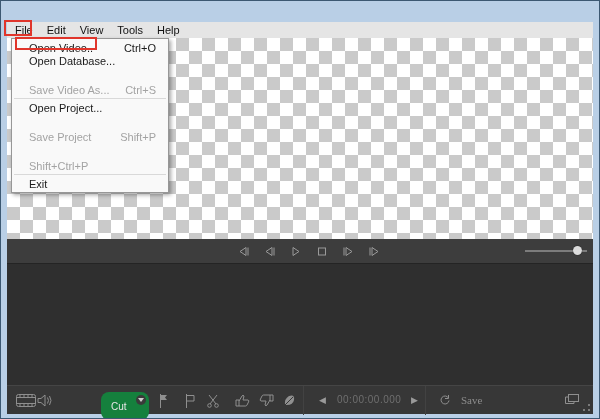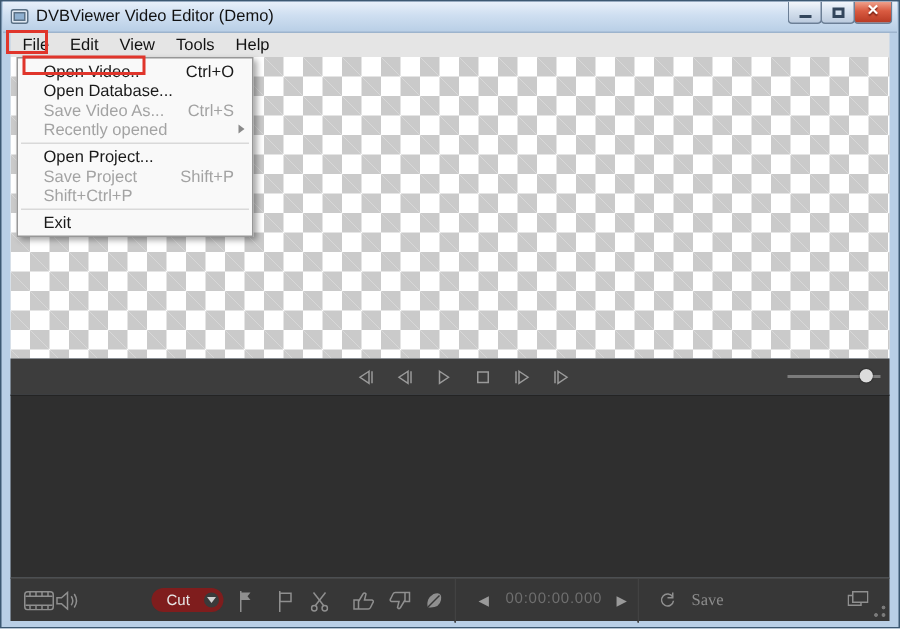--- a/index.html
+++ b/index.html
@@ -65,21 +65,21 @@
 
   
   .toolbar {
     position:absolute; left:6px; top:384px; right:6px; height:29px;
     background:#373737; border-top:1px solid #454545;
   }
   .toolbar > * { position:absolute; }
   .tico { top:8px; }
   .vsep { top:0; width:1px; height:29px; background:#2a2a2a; border-right:1px solid #424242; }
   .cut-pill {
-    left:94px; top:6px; width:48px; height:16px; border-radius:8px; background:#7f1d1d;
+    left:94px; top:6px; width:48px; height:28px; border-radius:8px; background:#15803d;
     display:flex; align-items:center; color:#e6e6e6; font-size:10px; padding-left:10px;
   }
   .cut-arrow {
     position:absolute; right:3px; top:3px; width:10px; height:10px; border-radius:50%;
     background:#3a3a3a; display:flex; align-items:center; justify-content:center;
   }
   .cut-arrow::after { content:""; border-left:3px solid transparent; border-right:3px solid transparent; border-top:4px solid #cfcfcf; }
   .nav-arrow { top:9px; font-size:9px; color:#9a9a9a; line-height:10px; }
   .time-display { left:330px; top:8px; width:64px; text-align:left; font-size:10px; color:#6f6f6f; letter-spacing:0.5px; }
   .save-label { left:454px; top:8px; font-size:11px; color:#8c8c8c;font-family:Liberation Serif, serif; }
@@ -92,57 +92,37 @@
 
   
   .menu-popup {
     position:absolute; left:10px; top:37px; width:158px; z-index:5;
     background:#f9f9f9; border:1px solid #979797; box-shadow:2px 2px 4px rgba(0,0,0,.35);
     padding:2px 0; font-size:11px;
   }
   .mrow { position:relative; height:13px; display:flex; align-items:flex-end; justify-content:space-between;
           padding:0 12px 0 17px; color:#1a1a1a; }
   .mrow .ms { color:#1a1a1a; }
-  .mrow.disabled, .mrow.disabled .ms { color:#a3a3a3; }
+  .mrow.disabled, .mrow.disabled .ms { color:#a3a3a3;margin-top:16px; }
   .msep { height:1px; background:#d9d9d9; margin:2px 2px; }
   .sub-arrow { position:absolute; right:5px; top:3px; width:0; height:0;
     border-top:3px solid transparent; border-bottom:3px solid transparent; border-left:4px solid #8a8a8a; }
 
   
   .red-box { position:absolute; border:2px solid #e0352b; z-index:10; background:transparent; }
   .red-box.file { left:3px; top:19px; width:28px; height:16px; }
   .red-box.openvideo { left:14px; top:36px; width:82px; height:13px; }
 
   svg { display:block; }
 </style>
 </head>
 <body>
 
 <div class="window">
 
-  <div class="titlebar">
-    <span class="app-icon">
-      <svg width="13" height="12" viewBox="0 0 13 12">
-        <rect x="0.5" y="1.5" width="11" height="9" rx="1.5" fill="#dfe8f2" stroke="#5b7186"></rect>
-        <rect x="2.5" y="3.5" width="7" height="5" fill="#8fb0d0" stroke="#5b7186"></rect>
-      </svg>
-    </span>
-    <span class="title-text">DVBViewer Video Editor (Demo)</span>
-    <div class="win-controls">
-      <div class="wbtn min">
-          <span class="glyph-min"></span>
-        </div>
-      <div class="wbtn max">
-          <span class="glyph-max"></span>
-        </div>
-      <div class="wbtn close">
-          <span class="glyph-close">✕</span>
-        </div>
-    </div>
-  </div>
 
   <div class="menubar">
     <span class="mitem">File</span>
     <span class="mitem">Edit</span>
     <span class="mitem">View</span>
     <span class="mitem">Tools</span>
     <span class="mitem">Help</span>
   </div>
 
   <div class="preview"></div>
@@ -287,24 +267,20 @@
       <span class="ms">Ctrl+O</span>
     </div>
     <div class="mrow">
       <span class="ml">Open Database...</span>
       <span class="ms"></span>
     </div>
     <div class="mrow disabled">
       <span class="ml">Save Video As...</span>
       <span class="ms">Ctrl+S</span>
     </div>
-    <div class="mrow disabled">
-      <span class="ml">Recently opened</span>
-      <span class="sub-arrow"></span>
-    </div>
     <div class="msep"></div>
     <div class="mrow">
       <span class="ml">Open Project...</span>
       <span class="ms"></span>
     </div>
     <div class="mrow disabled">
       <span class="ml">Save Project</span>
       <span class="ms">Shift+P</span>
     </div>
     <div class="mrow disabled">

